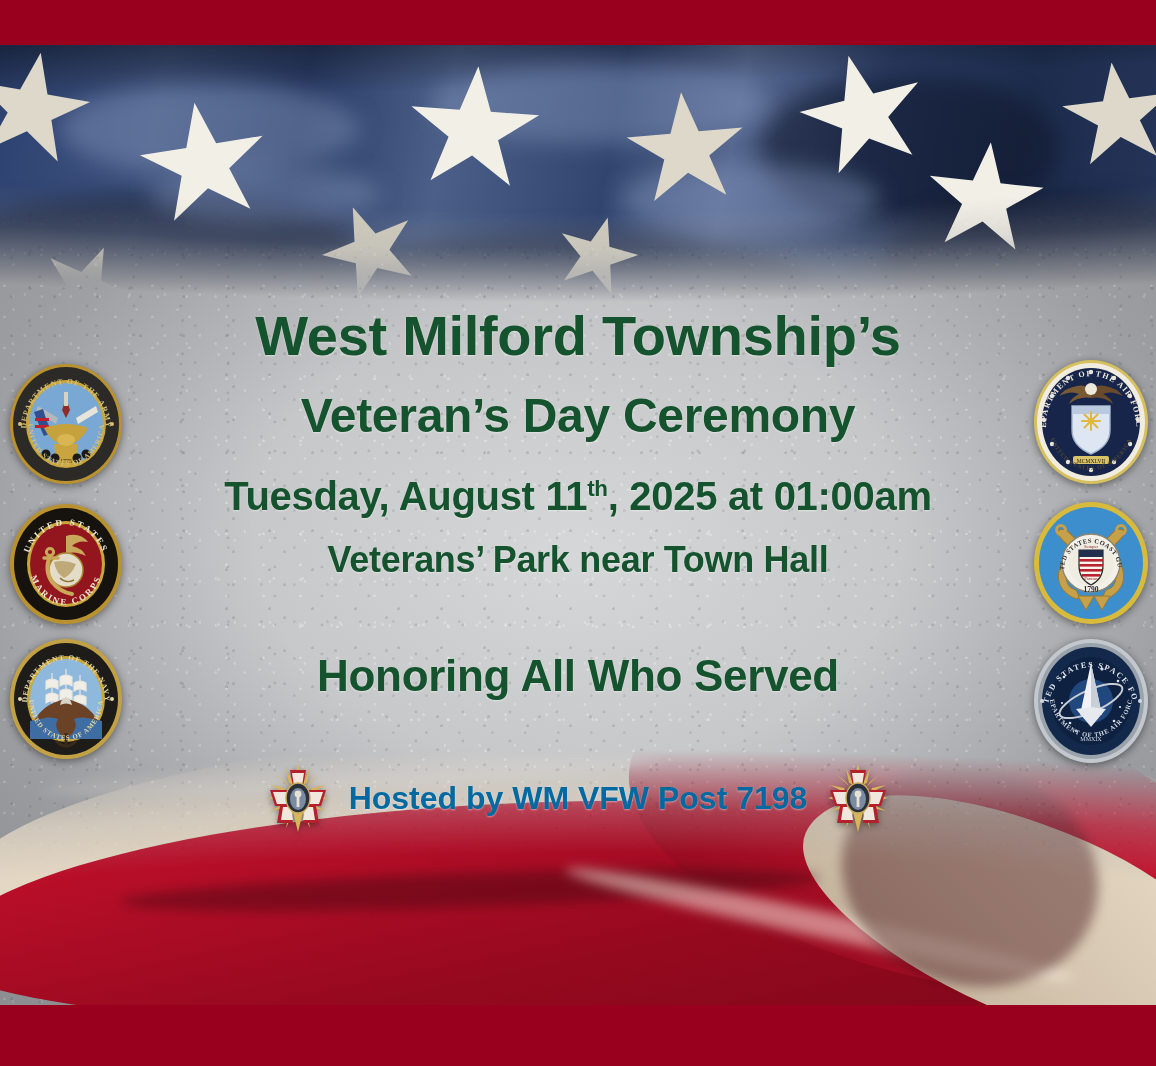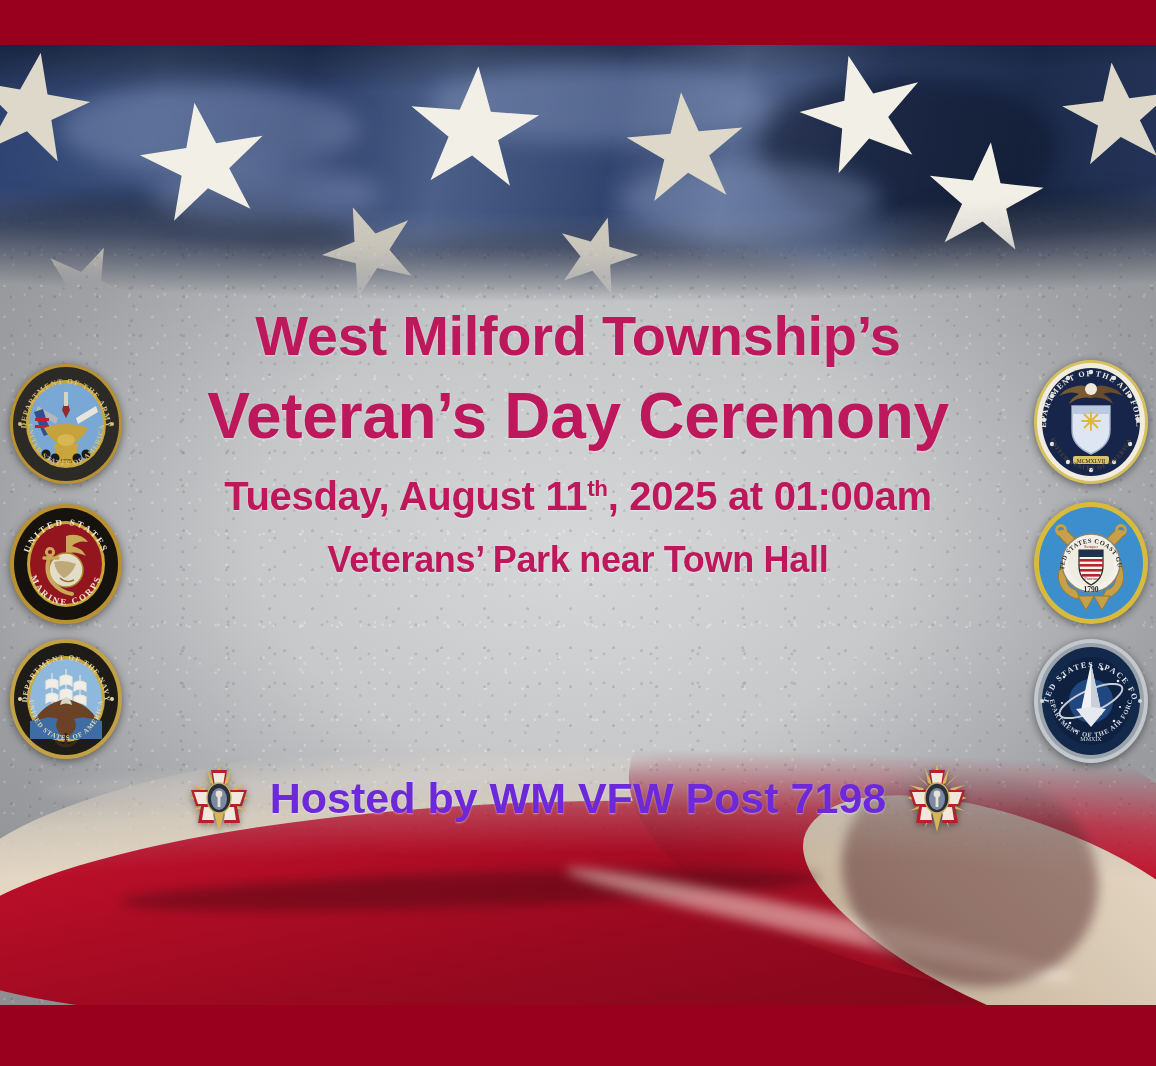--- a/index.html
+++ b/index.html
@@ -112,38 +112,38 @@
   .band-top{top:0;height:45px;}
   .band-bot{bottom:0;height:61px;}
 
   
   .content{
     position:absolute;left:0;top:0;width:1156px;height:1066px;z-index:5;
     pointer-events:none;
   }
   .tline{
     position:absolute;width:100%;text-align:center;
-    color:#be185d;
+    color:#14532d;
     font-weight:700;
     letter-spacing:-.3px;
     text-shadow:0 1px 2px rgba(255,255,255,.45);
   }
   .t-title1{top:305px;font-size:56px;line-height:62px;}
-  .t-title2{top:385px;font-size:64px;line-height:62px;}
+  .t-title2{top:385px;font-size:48px;line-height:62px;}
   .t-date  {top:473px;font-size:40px;line-height:46px;}
   .t-place {top:539px;font-size:36px;line-height:42px;}
   .t-honor {top:650px;font-size:44px;line-height:52px;}
   .t-date sup{font-size:.56em;vertical-align:super;line-height:0;}
 
   .host-row{
     position:absolute;top:762px;left:0;width:100%;
     display:flex;align-items:center;justify-content:center;gap:20px;
   }
   .host-text{
-    color:#6d28d9;font-weight:700;font-size:43px;line-height:38px;
+    color:#0369a1;font-weight:700;font-size:32px;line-height:38px;
     text-shadow:0 1px 2px rgba(255,255,255,.45);
   }
 
   
   .seal{position:absolute;z-index:5;}
   .seal svg{display:block;filter:drop-shadow(0 2px 4px rgba(0,0,0,.45));}
   .seal-l{left:8px;}
   .seal-r{right:6px;}
   .s1{top:362px;}  .s2{top:502px;}  .s3{top:637px;}
   .r1{top:358px;}  .r2{top:500px;}  .r3{top:637px;}
@@ -411,20 +411,21 @@
   </div>
 
   <div class="content">
 
     <div class="tline t-title1">West Milford Township’s</div>
     <div class="tline t-title2">Veteran’s Day Ceremony</div>
 
     <div class="tline t-date"><span>Tuesday, August 11</span><sup>th</sup><span>, 2025 at 01:00am</span></div>
 
     <div class="tline t-place">Veterans’ Park near Town Hall</div>
+    <div class="tline t-honor">Honoring All Who Served</div>
 
     <div class="host-row">
       <span class="vfw">
         <svg width="62" height="72" viewBox="0 0 62 72">
           <g transform="translate(31,36)">
             <g fill="#d9b45a">
               <path d="M0 -34 L5 -14 L-5 -14 Z"></path>
                 <path d="M0 34 L5 14 L-5 14 Z"></path>
               <path d="M-30 0 L-13 5 L-13 -5 Z"></path>
                 <path d="M30 0 L13 5 L13 -5 Z"></path>

